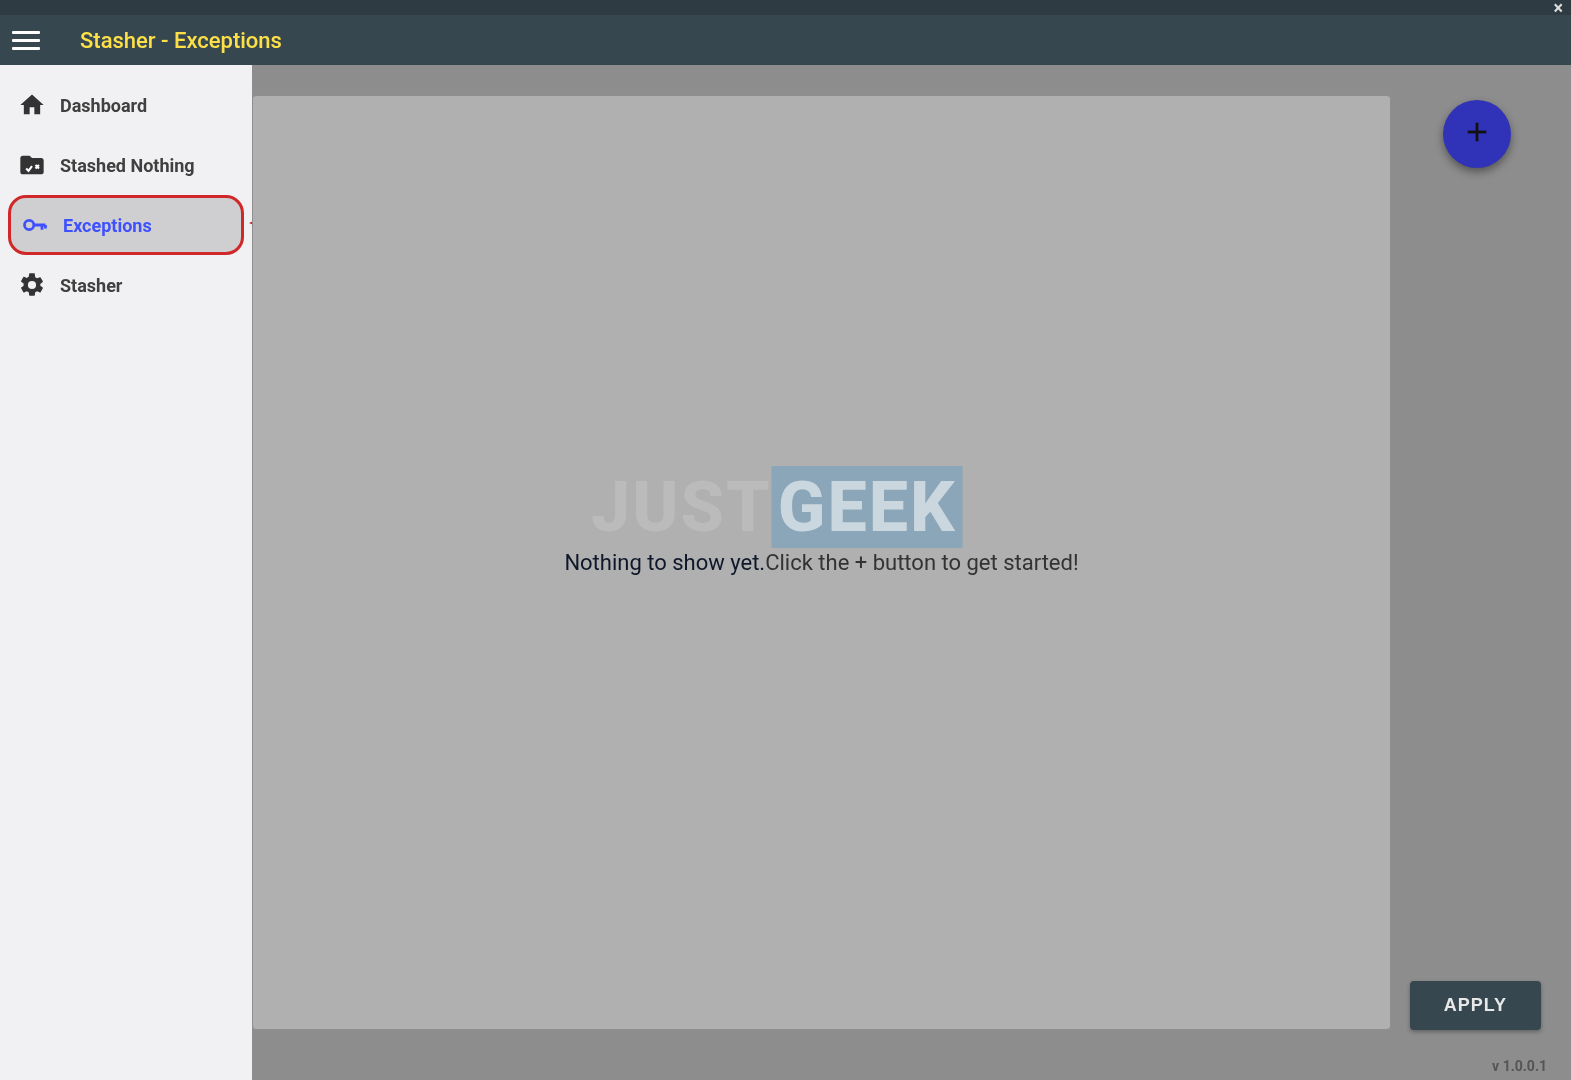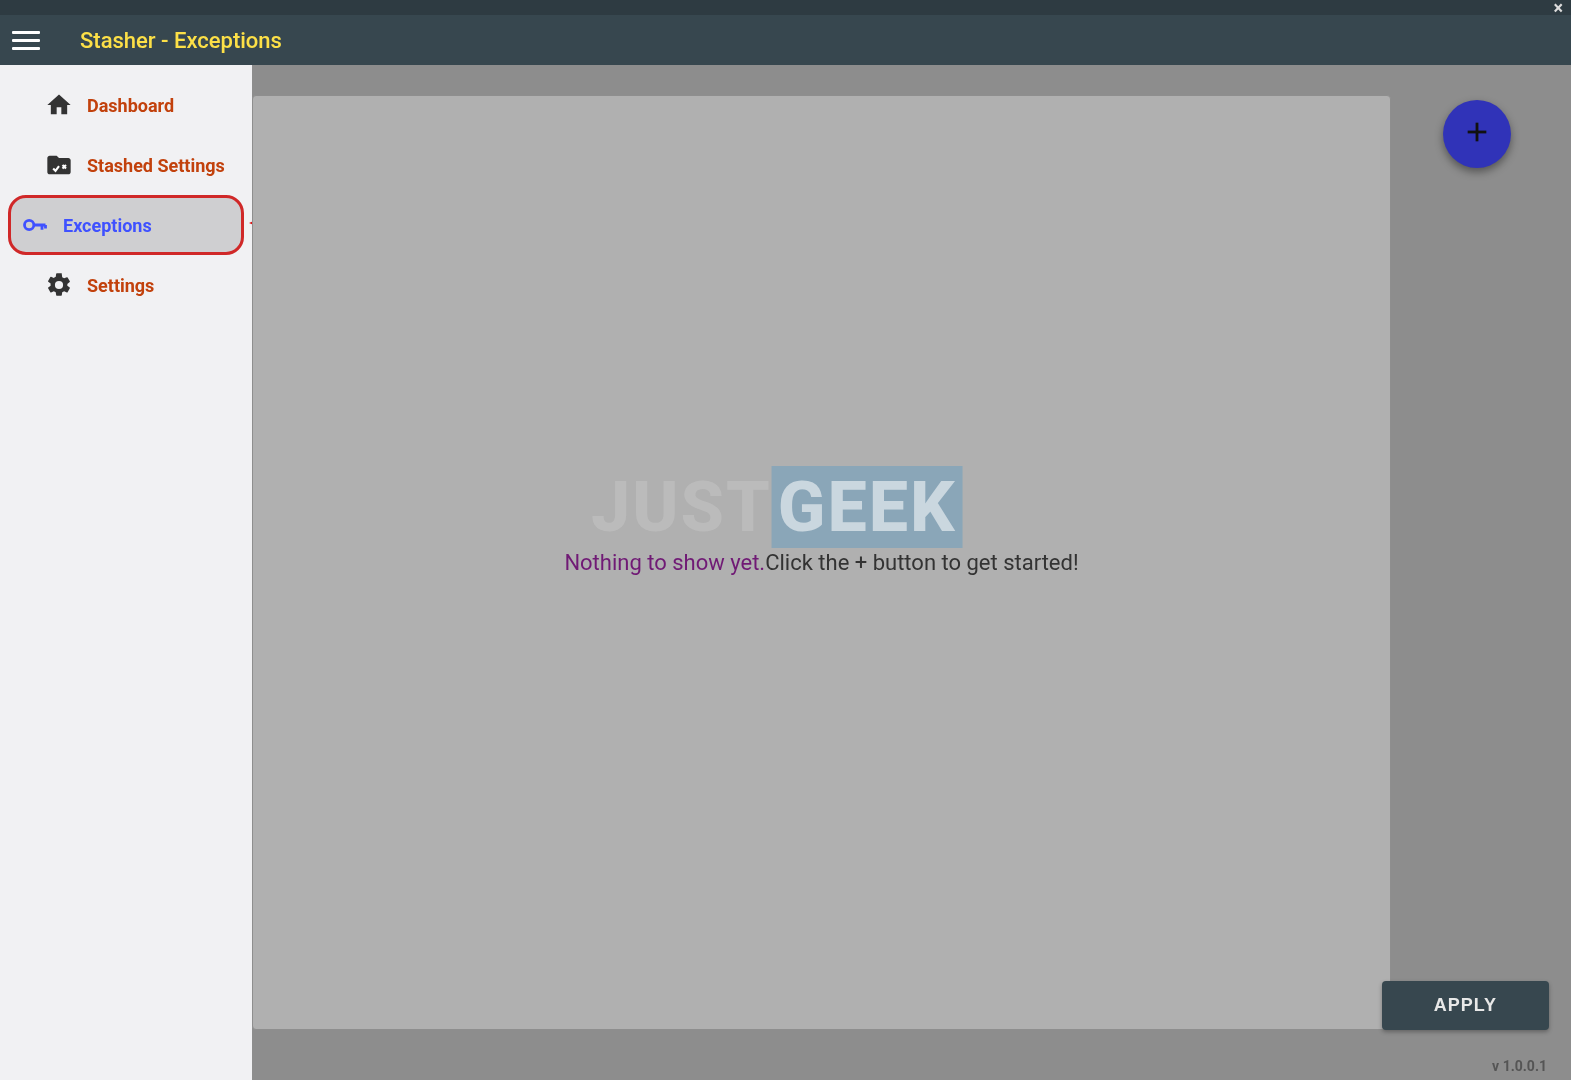--- a/index.html
+++ b/index.html
@@ -45,21 +45,21 @@
     background: #f1f1f3;
     padding-top: 10px;
     display: flex; flex-direction: column;
   }
   .nav-item {
     display: flex; align-items: center;
     height: 60px;
     padding: 0 18px;
     gap: 14px;
     cursor: pointer;
-    font-size: 18px; font-weight: 700; color: #c2410c; margin-left: 27px;
+    font-size: 18px; font-weight: 700; color: #404040;
   }
   .nav-item .icon { width: 28px; height: 28px; color: #333; display:flex; align-items:center; justify-content:center;}
   .nav-item.active {
     color: #3f51ff;
     background: #cfcfd1;
     border: 3px solid #d02828;
     border-radius: 18px;
     margin: 0 8px;
     padding: 0 10px;
     position: relative;
@@ -86,21 +86,21 @@
   }
   .card {
     position: absolute;
     top: 30px; left: 0px; right: 180px; bottom: 50px;
     background: #b0b0b0;
     border: 1px solid #8e8e8e;
     border-radius: 4px;
     display: flex; flex-direction: row; align-items: center; justify-content: center;
     color: #444;
   }
-  .placeholder-line1 { font-size: 22px; color:#701a75; }
+  .placeholder-line1 { font-size: 22px; color:#0f172a; }
   .placeholder-line2 { font-size: 22px; color:#333; }
 
   .watermark {
     position: absolute;
     top: 44%; left: 50%; transform: translate(-62%,-50%);
     font-size: 70px; font-weight: 800; letter-spacing: 2px;
     color: rgba(210,210,210,0.35);
     pointer-events: none;
     white-space: nowrap;
   }
@@ -113,26 +113,26 @@
     border-radius: 50%;
     background: #3033b8;
     box-shadow: 0 4px 8px rgba(0,0,0,0.4);
     display: flex; align-items: center; justify-content: center;
     cursor: pointer;
   }
   .fab svg { stroke: #111; }
 
   .apply-btn {
     position: absolute;
-    right: 22px; bottom: 50px;
+    right: 30px; bottom: 50px;
     background: #37474f;
     color: #e8e8e8;
     border: none;
     border-radius: 4px;
-    padding: 14px 52px;
+    padding: 14px 34px;
     font-size: 18px; font-weight: 600; letter-spacing: 1px;
     cursor: pointer;
     box-shadow: 0 2px 4px rgba(0,0,0,0.3);
   }
 
   .version {
     position: absolute;
     right: 24px; bottom: 6px;
     font-size: 14px; color: #555; font-weight: bold;
   }
@@ -167,21 +167,21 @@
     </div>
 
     <div class="nav-item">
       <span class="icon">
         <svg viewBox="0 0 24 24" width="28" height="28" fill="currentColor">
             <path d="M10 4H4c-1.1 0-2 .9-2 2v12c0 1.1.9 2 2 2h16c1.1 0 2-.9 2-2V8c0-1.1-.9-2-2-2h-8l-2-2z"></path>
             <path d="M7 15l2 2 3-4" stroke="#fff" stroke-width="1.8" fill="none"></path>
             <path d="M15 12l3 3M18 12l-3 3" stroke="#fff" stroke-width="1.8"></path>
           </svg>
       </span>
-      <span>Stashed Settings</span>
+      <span>Stashed Nothing</span>
     </div>
 
     <div class="nav-item active">
       <span class="icon">
         <svg viewBox="0 0 24 24" width="28" height="28" fill="none" stroke="currentColor" stroke-width="2.4">
             <circle cx="7" cy="12" r="4"></circle>
             <path d="M11 12h10M18 12v4M21 12v3"></path>
           </svg>
       </span>
       <span>Exceptions</span>
@@ -192,21 +192,21 @@
           </svg>
       </span>
     </div>
 
     <div class="nav-item">
       <span class="icon">
         <svg viewBox="0 0 24 24" width="28" height="28" fill="currentColor">
             <path d="M19.14 12.94a7.49 7.49 0 0 0 .05-.94 7.49 7.49 0 0 0-.05-.94l2.03-1.58a.5.5 0 0 0 .12-.64l-1.92-3.32a.5.5 0 0 0-.61-.22l-2.39.96a7.03 7.03 0 0 0-1.62-.94l-.36-2.54A.5.5 0 0 0 13.9 2h-3.84a.5.5 0 0 0-.49.42l-.36 2.54c-.58.24-1.12.56-1.62.94l-2.39-.96a.5.5 0 0 0-.61.22L2.67 8.48a.5.5 0 0 0 .12.64l2.03 1.58c-.03.31-.05.62-.05.94s.02.63.05.94l-2.03 1.58a.5.5 0 0 0-.12.64l1.92 3.32c.14.24.43.34.61.22l2.39-.96c.5.38 1.04.7 1.62.94l.36 2.54c.04.24.25.42.49.42h3.84c.24 0 .45-.18.49-.42l.36-2.54c.58-.24 1.12-.56 1.62-.94l2.39.96c.18.12.47.02.61-.22l1.92-3.32a.5.5 0 0 0-.12-.64l-2.03-1.58zM12 15.5A3.5 3.5 0 1 1 12 8.5a3.5 3.5 0 0 1 0 7z"></path>
           </svg>
       </span>
-      <span>Settings</span>
+      <span>Stasher</span>
     </div>
 
   </nav>
 
   <main class="main">
 
     <div class="card">
       <div class="watermark">
         <span>JUST</span><span class="geek">GEEK</span>
       </div>

